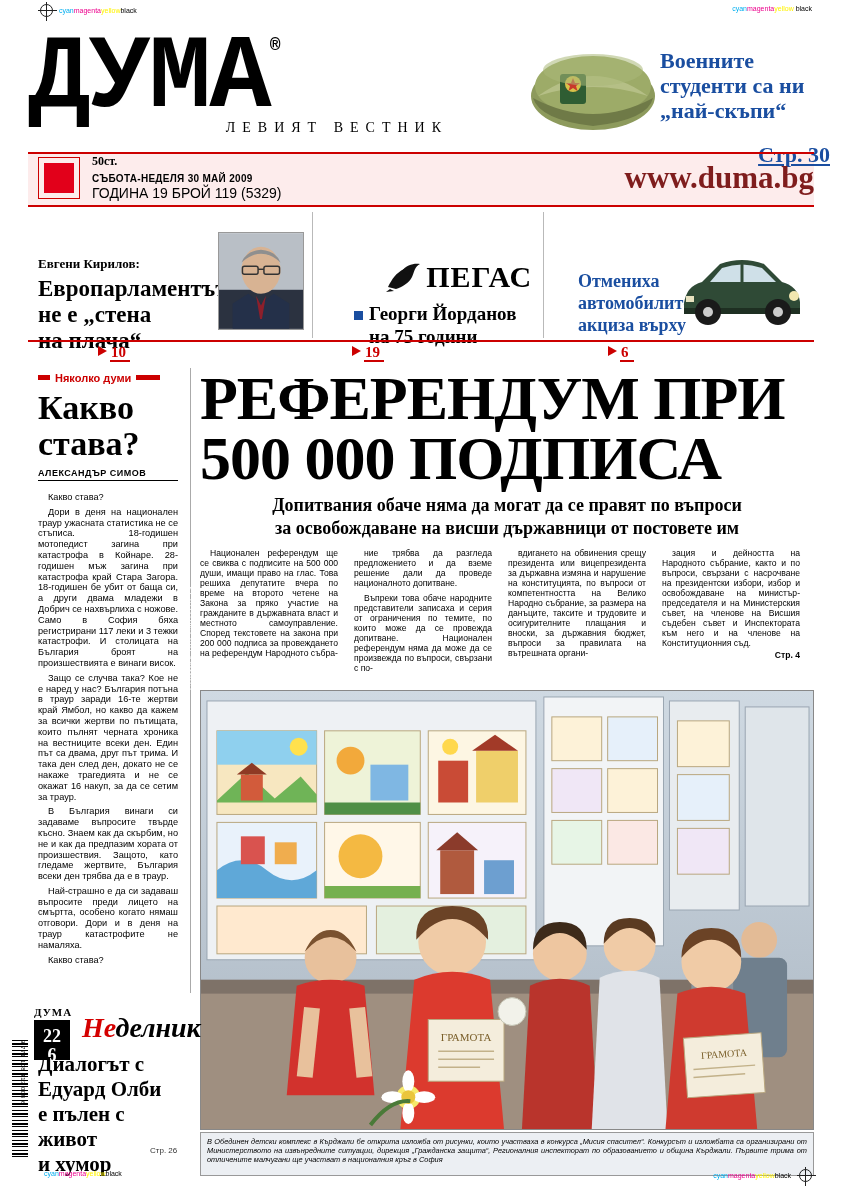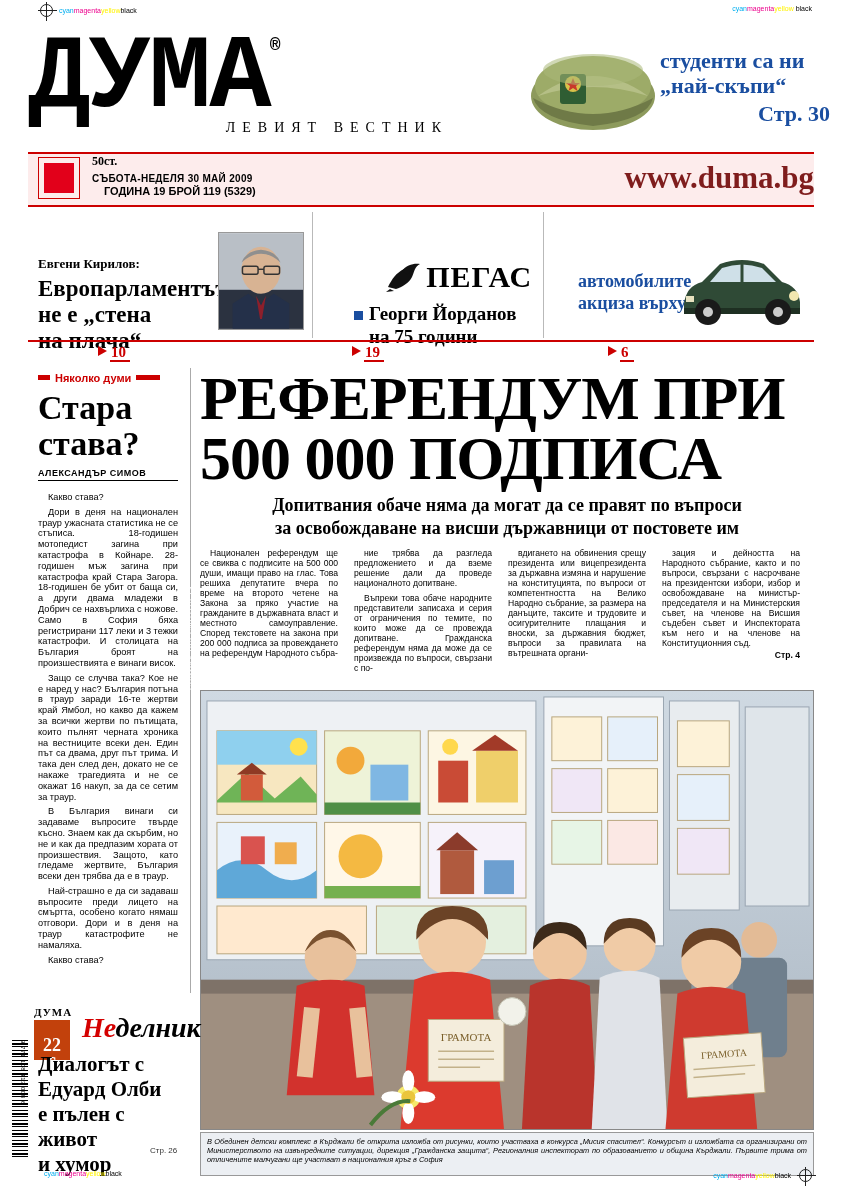--- a/index.html
+++ b/index.html
@@ -53,30 +53,30 @@
 
   
   .cap-photo { position:absolute; left:518px; top:34px; width:150px; height:110px; }
   .cap-svg { width:100%; height:100%; }
 
   .mil-head { position:absolute; left:660px; top:48px; width:170px; }
   .mil-head div {
     font-family:"Liberation Serif", serif; font-weight:bold;
     font-size:22px; line-height:25px; color:#1a4ea0;
   }
-  .mil-page { font-size:10px; color:#333; font-weight:normal; text-align:right; margin-top:3px;}
+  .mil-page { font-size:10px; color:#333; font-weight:normal; text-align:right; margin-top:19px;text-decoration:underline;}
 
   
   .redsq { position:absolute; left:44px; top:163px; width:30px; height:30px; background:#e2001a; }
   .redsq-frame{ position:absolute; left:38px; top:157px; width:42px; height:42px; border:1px solid #c00; }
   .priceblock { position:absolute; left:92px; top:146px; }
   .priceblock .price { font-family:"Liberation Serif",serif; font-weight:bold; font-size:21px; }
   .priceblock .price span{ font-size:12px; }
   .priceblock .date { font-size:10px; font-weight:bold; letter-spacing:0.3px; margin-top:2px; }
-  .priceblock .issue { font-size:11px; font-weight:bold; margin-top:1px;margin-left:12px; }
+  .priceblock .issue { font-size:14px; font-weight:normal; margin-top:1px; }
   .site { position:absolute; right:28px; top:160px; font-family:"Liberation Serif",serif;
           font-weight:bold; font-size:31px; color:#7f1d1d; }
   .pinkband { position:absolute; left:28px; top:153px; width:786px; height:52px;
               background:#fdecec; z-index:-1;}
   .band-rule { position:absolute; left:28px; top:205px; width:786px; height:2px; background:#c00; }
 
   
   .promo { position:absolute; left:28px; top:210px; width:786px; height:130px; }
   .promo-cell { position:absolute; top:0; height:130px;margin-top:46px; }
   .vline { position:absolute; top:212px; width:1px; height:126px; background:#b9b9b9; }
@@ -131,22 +131,22 @@
   .photo-wrap { position:absolute; left:200px; top:690px; width:614px; height:440px;
                 border:1px solid #888; overflow:hidden; background:#b8cfe0; }
   .photo-credit { position:absolute; left:196px; top:690px; width:110px;
      transform:rotate(-90deg); transform-origin:left top; font-size:7px; letter-spacing:1px; color:#fff; }
   .caption { position:absolute; left:200px; top:1132px; width:614px; height:44px;
      background:#eceff3; border:1px solid #999; font-size:7.4px; line-height:9px; padding:4px 6px; text-align:justify; font-style:italic;}
 
   
   .dumabox { position:absolute; left:34px; top:1006px; width:40px; }
   .dumabox .t { font-family:"Liberation Serif",serif; font-weight:bold; font-size:11px; letter-spacing:1px;}
-  .dumabox .sq { width:36px; height:40px; background:#c2410c; color:#fff; margin-top:2px;
-     font-family:"Liberation Serif",serif; font-weight:bold; font-size:18px; text-align:center; line-height:19px; padding-top:16px;}
+  .dumabox .sq { width:36px; height:40px; background:#000000; color:#fff; margin-top:2px;
+     font-family:"Liberation Serif",serif; font-weight:bold; font-size:18px; text-align:center; line-height:19px; padding-top:7px;}
   .nedelnik { position:absolute; left:82px; top:1012px; font-family:"Liberation Serif",serif;
      font-style:italic; font-weight:bold; font-size:28px; color:#d40000; }
   .nedelnik .blk{ color:#000; }
   .dialog { position:absolute; left:38px; top:1052px; width:150px;
      font-family:"Liberation Serif",serif; font-weight:bold; font-size:21px; line-height:25px;}
   .str26 { position:absolute; left:150px; top:1146px; font-size:8px; color:#333; }
 
   
   .barcode { position:absolute; left:12px; top:1040px; width:16px; height:120px; }
   .barcode .bars { width:120px; height:16px; transform:rotate(90deg); transform-origin:left top;
@@ -185,20 +185,21 @@
       <path d="M20 62 Q75 22 130 62 Q75 44 20 62Z" fill="#b5bf86"></path>
       <path d="M15 64 Q75 96 135 64 Q130 86 75 92 Q22 86 15 64Z" fill="#6f7a47"></path>
       <rect x="42" y="40" width="26" height="30" rx="3" fill="#2f5d33"></rect>
       <circle cx="55" cy="50" r="8" fill="#d8c24a"></circle>
       <path d="M55 44 l2 5 h5 l-4 3 1.5 5 -4.5-3 -4.5 3 1.5-5 -4-3 h5z" fill="#c8392b"></path>
       <ellipse cx="75" cy="36" rx="50" ry="16" fill="#aab878" opacity="0.55"></ellipse>
     </svg>
   </div>
 
   <div class="mil-head">
+    <div>Военните</div>
     <div>студенти са ни</div>
     <div>„най-скъпи“</div>
     <div class="mil-page">Стр. 30</div>
   </div>
 
   <div class="masthead-rule"></div>
 
   <div class="pinkband"></div>
   <div class="redsq-frame"></div>
   <div class="redsq"></div>
@@ -230,20 +231,21 @@
         <span class="pegas-title">ПЕГАС</span>
       </div>
       <div class="pegas-line" style="text-align:left; margin-top:8px; margin-left:6px;">
         <div><span class="bluesq"></span><span>Георги Йорданов</span></div>
         <div style="margin-left:15px;">на 75 години</div>
       </div>
     </div>
 
     <div class="promo-cell" style="left:550px; width:236px;">
       <div class="akciz" style="margin-top:14px;">
+        <div>Отмениха</div>
         <div>автомобилите</div>
         <div>акциза върху</div>
       </div>
     </div>
   </div>
 
   <div class="portrait">
     <svg class="full" viewBox="0 0 86 98">
       <rect width="86" height="98" fill="#b9bfc6"></rect>
       <rect y="58" width="86" height="40" fill="#2b3240"></rect>
@@ -280,21 +282,21 @@
   <div class="under" style="left:110px; top:360px; width:20px;"></div>
 
   <div class="ptr" style="left:352px; top:344px;"><span class="tri"></span><span>19</span></div>
   <div class="under" style="left:364px; top:360px; width:20px;"></div>
 
   <div class="ptr" style="left:608px; top:344px;"><span class="tri"></span><span>6</span></div>
   <div class="under" style="left:620px; top:360px; width:14px;"></div>
 
   <div class="kicker"><span class="bar"></span><span>Няколко думи</span><span class="bar2"></span></div>
   <div class="kakvo">
-    <div>Стара</div>
+    <div>Какво</div>
     <div>става?</div>
   </div>
   <div class="byline">АЛЕКСАНДЪР  СИМОВ</div>
   <div class="byline-rule"></div>
   <div class="lead-col">
     <p>Какво става?</p>
     <p>Дори в деня на национален траур ужасната статистика не се стъписа. 18-годишен мотопедист загина при катастрофа в Койнаре. 28-годишен мъж загина при катастрофа край Стара Загора. 18-годишен бе убит от баща си, а други двама младежи в Добрич се нахвърлиха с ножове. Само в София бяха регистрирани 117 леки и 3 тежки катастрофи. И столицата на България броят на произшествията е винаги висок.</p>
     <p>Защо се случва така? Кое не е наред у нас? България потъна в траур заради 16-те жертви край Ямбол, но какво да кажем за всички жертви по пътищата, които пълнят черната хроника на вестниците всеки ден. Един път са двама, друг път трима. И така ден след ден, докато не се накаже трагедията и не се окажат 16 накуп, за да се сетим за траур.</p>
     <p>В България винаги си задаваме въпросите твърде късно. Знаем как да скърбим, но не и как да предпазим хората от произшествия. Защото, като гледаме жертвите, България всеки ден трябва да е в траур.</p>
     <p>Най-страшно е да си задаваш въпросите преди лицето на смъртта, особено когато нямаш отговори. Дори и в деня на траур катастрофите не намаляха.</p>
@@ -310,21 +312,21 @@
     <div>Допитвания обаче няма да могат да се правят по въпроси</div>
     <div>за освобождаване на висши държавници от постовете им</div>
   </div>
 
   <div class="body-cols">
     <div class="bcol" style="width:138px; margin-right:16px;">
       <p>Национален референдум ще се свиква с подписите на 500 000 души, имащи право на глас. Това решиха депутатите вчера по време на второто четене на Закона за пряко участие на гражданите в държавната власт и местното самоуправление. Според текстовете на закона при 200 000 подписа за провеждането на референдум Народното събра-</p>
     </div>
     <div class="bcol" style="width:138px; margin-right:16px;">
       <p>ние трябва да разгледа предложението и да вземе решение дали да проведе националното допитване.</p>
-      <p style="margin-top:5px;">Въпреки това обаче народните представители записаха и серия от ограничения по темите, по които може да се провежда допитване. Гражданска референдум няма да може да се произвежда по въпроси, свързани с по-</p>
+      <p style="margin-top:5px;">Въпреки това обаче народните представители записаха и серия от ограничения по темите, по които може да се провежда допитване. Национален референдум няма да може да се произвежда по въпроси, свързани с по-</p>
     </div>
     <div class="bcol" style="width:138px; margin-right:16px;">
       <p>вдигането на обвинения срещу президента или вицепрезидента за държавна измяна и нарушение на конституцията, по въпроси от компетентността на Велико Народно събрание, за размера на данъците, таксите и трудовите и осигурителните плащания и вноски, за държавния бюджет, въпроси за правилата на вътрешната органи-</p>
     </div>
     <div class="bcol" style="width:138px;">
       <p>зация и дейността на Народното събрание, както и по въпроси, свързани с насрочване на президентски избори, избор и освобождаване на министър-председателя и на Министерския съвет, на членове на Висшия съдебен съвет и Инспектората към него и на членове на Конституционния съд.</p>
       <p style="text-align:right; text-indent:0; font-weight:bold; margin-top:2px;">Стр. 4</p>
     </div>
   </div>
 

